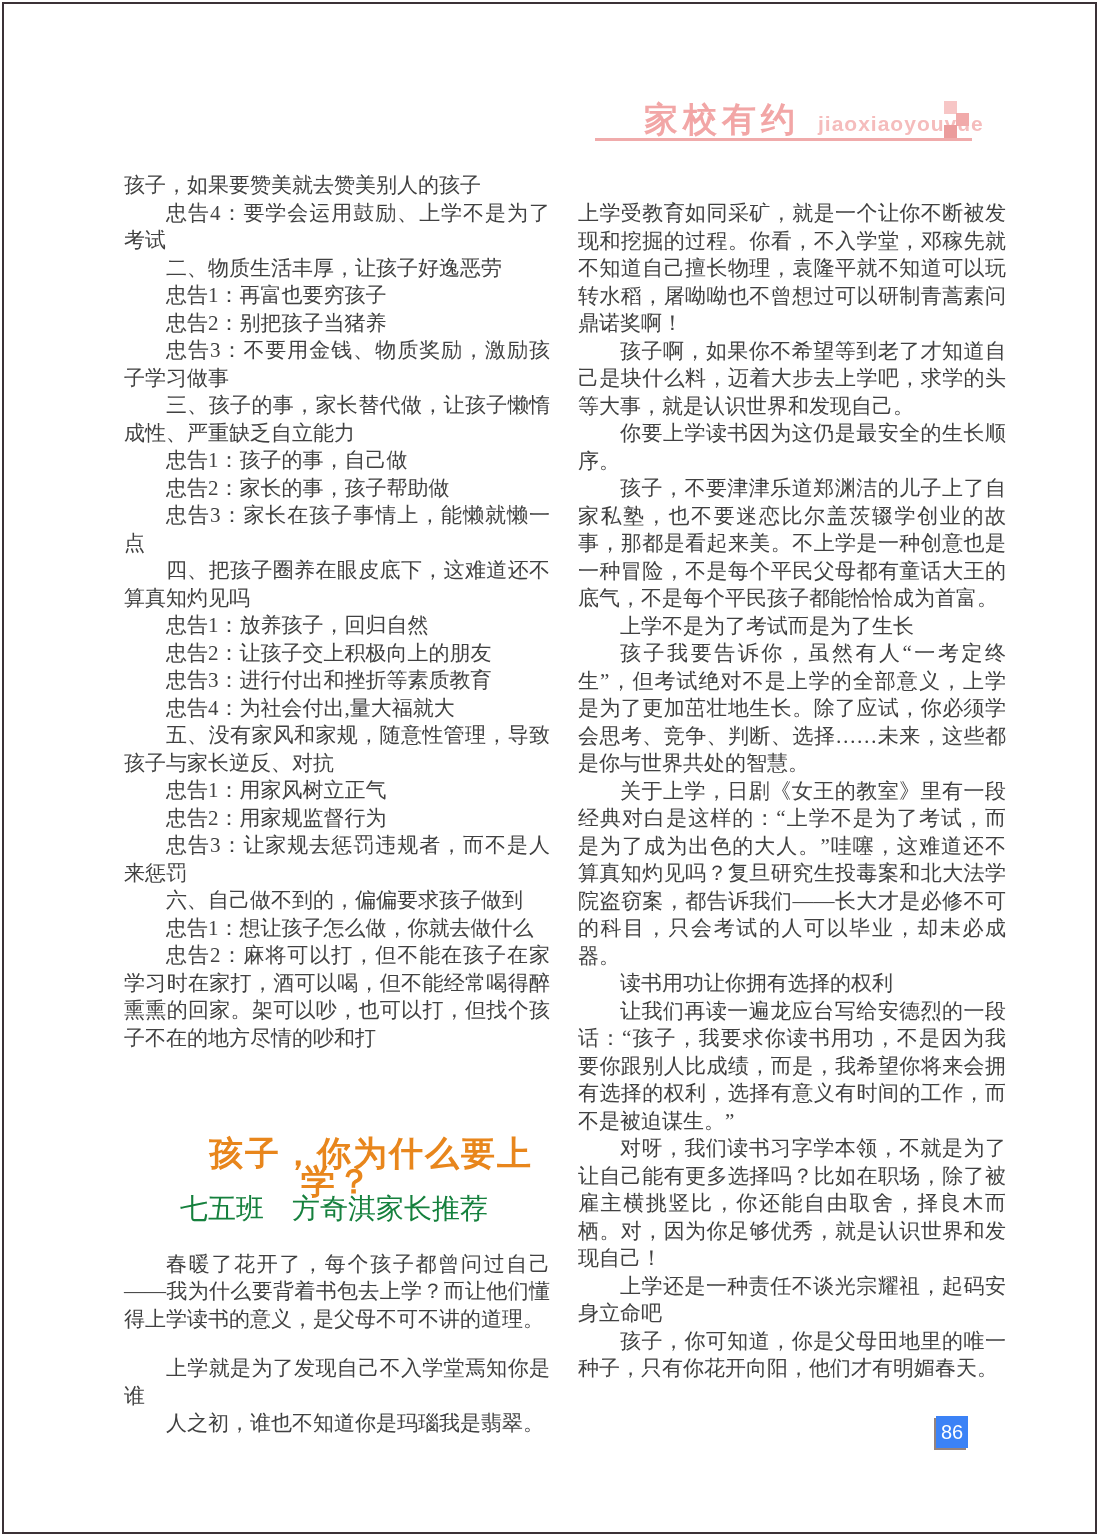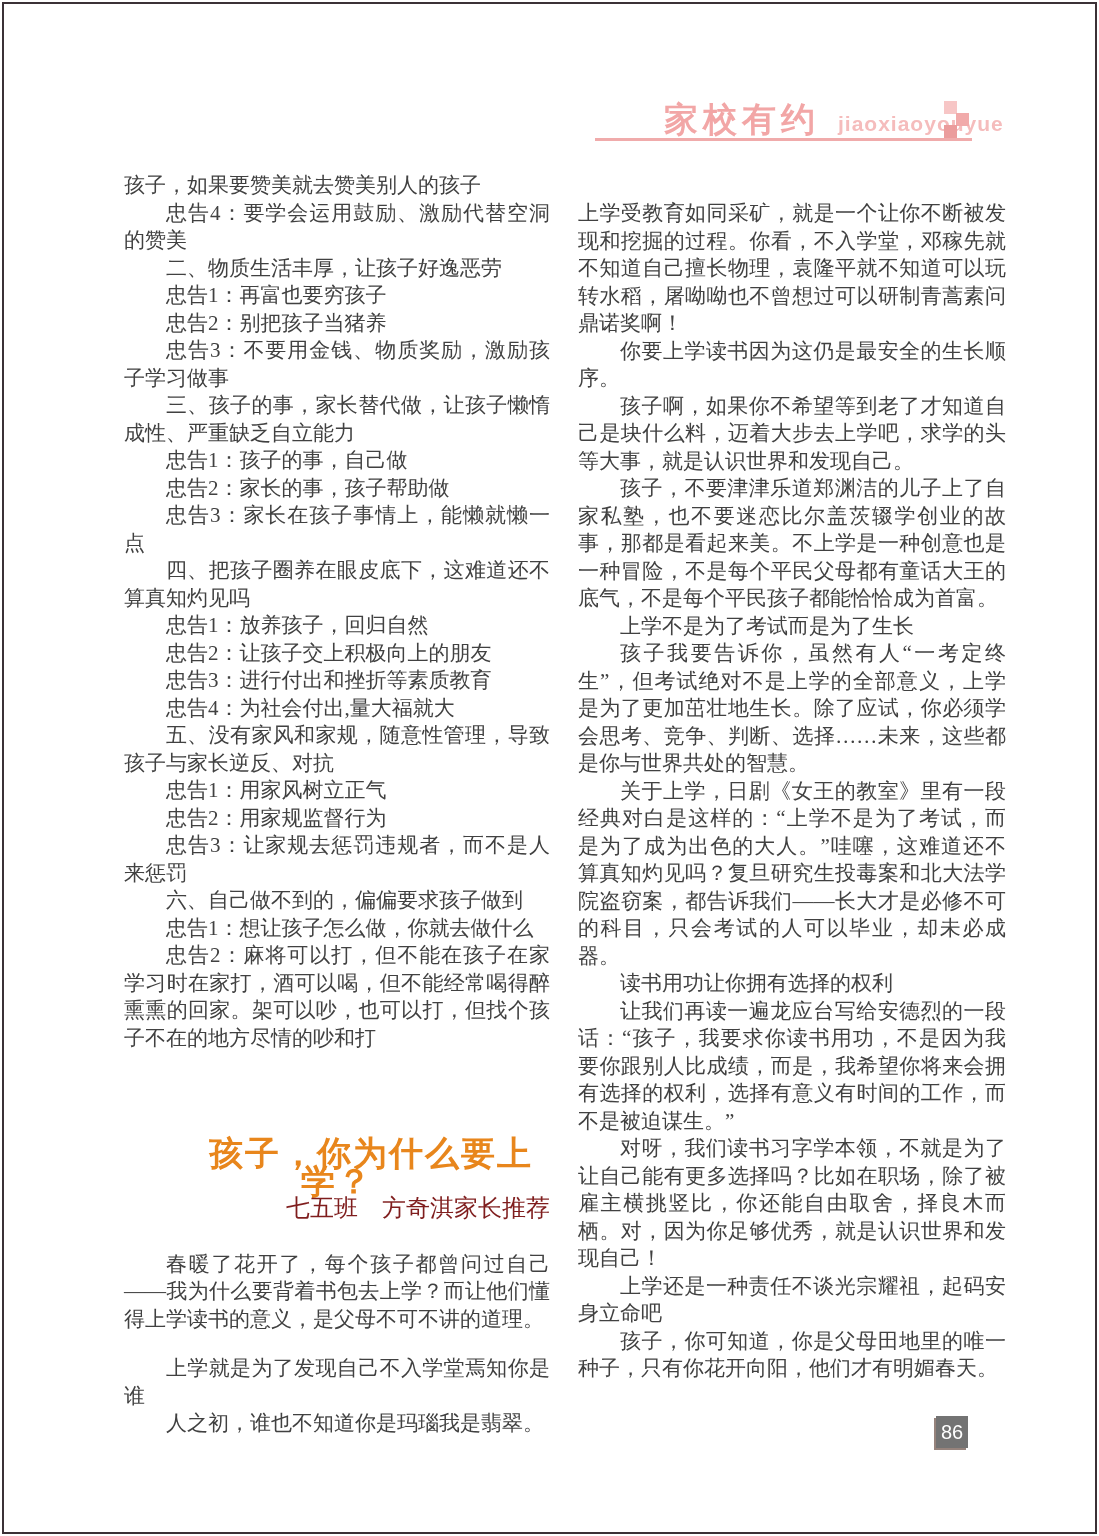--- a/index.html
+++ b/index.html
@@ -15,21 +15,21 @@
     position:absolute;inset:2px;
     border:2px solid #3b3136;
     pointer-events:none;
   }
   
   .header-rule{
     position:absolute;left:595px;top:138px;
     width:377px;height:3px;background:#f0abab;
   }
   .header-text{
-    position:absolute;left:664px;top:97px;
+    position:absolute;left:644px;top:97px;
     display:flex;align-items:baseline;gap:18px;white-space:nowrap;
     font-family:"Liberation Sans","DejaVu Sans",sans-serif;
     text-align:right;
   }
   .header-title{
     font-size:34px;font-weight:bold;letter-spacing:5px;color:#f2a6a6;
   }
   .header-pinyin{
     font-size:21px;font-weight:bold;letter-spacing:1px;color:#f5bcbc;
   }
@@ -49,32 +49,32 @@
   .plist > p:first-child{text-indent:0;}
   
   .article2{margin-top:88px;}
   .article2-title{
     text-align:center;
     font-size:34px;font-weight:bold;letter-spacing:2px;
     color:#e8861c;
     text-indent:0;margin:0;
   }
   .article2-byline{
-    text-align:right;
-    font-size:24px;color:#7f1d1d;
+    text-align:left;
+    font-size:28px;color:#15803d;
     text-indent:0;margin:10px 0 0 0;
   }
   .a2-p1{margin-top:28px !important;}
   .a2-p2{margin-top:22px !important;font-family:Liberation Serif, serif;}
   .a2-p3{margin-top:0;}
   
   .page-badge{
     position:absolute;left:936px;top:1416px;
     width:32px;height:32px;
-    background:#737373;
+    background:#3b82f6;
     color:#ffffff;
     font-family:"Liberation Sans","DejaVu Sans",sans-serif;
     font-size:20px;
     display:flex;align-items:center;justify-content:center;
     box-shadow:-2px 2px 0 #96837c;
   }
 </style>
 </head>
 <body>
 
@@ -87,21 +87,21 @@
     <span class="header-title">家校有约</span>
     <span class="header-pinyin">jiaoxiaoyouyue</span>
   </div>
   <div class="sq sq1"></div>
   <div class="sq sq2"></div>
   <div class="sq sq3"></div>
 
   <div class="col col-left">
     <div class="plist">
         <p>孩子，如果要赞美就去赞美别人的孩子</p>
-        <p>忠告4：要学会运用鼓励、激励代替空洞的赞美</p>
+        <p>忠告4：要学会运用鼓励、上学不是为了考试</p>
         <p>二、物质生活丰厚，让孩子好逸恶劳</p>
         <p>忠告1：再富也要穷孩子</p>
         <p>忠告2：别把孩子当猪养</p>
         <p>忠告3：不要用金钱、物质奖励，激励孩子学习做事</p>
         <p>三、孩子的事，家长替代做，让孩子懒惰成性、严重缺乏自立能力</p>
         <p>忠告1：孩子的事，自己做</p>
         <p>忠告2：家长的事，孩子帮助做</p>
         <p>忠告3：家长在孩子事情上，能懒就懒一点</p>
         <p>四、把孩子圈养在眼皮底下，这难道还不算真知灼见吗</p>
         <p>忠告1：放养孩子，回归自然</p>
@@ -122,22 +122,22 @@
       <p class="article2-byline">七五班　方奇淇家长推荐</p>
       <p class="a2-p1">春暖了花开了，每个孩子都曾问过自己——我为什么要背着书包去上学？而让他们懂得上学读书的意义，是父母不可不讲的道理。</p>
       <p class="a2-p2">上学就是为了发现自己不入学堂焉知你是谁</p>
       <p class="a2-p3">人之初，谁也不知道你是玛瑙我是翡翠。</p>
     </div>
   </div>
 
   <div class="col col-right">
     <div class="plist">
         <p>上学受教育如同采矿，就是一个让你不断被发现和挖掘的过程。你看，不入学堂，邓稼先就不知道自己擅长物理，袁隆平就不知道可以玩转水稻，屠呦呦也不曾想过可以研制青蒿素问鼎诺奖啊！</p>
+        <p>孩子啊，如果你不希望等到老了才知道自己是块什么料，迈着大步去上学吧，求学的头等大事，就是认识世界和发现自己。</p>
         <p>你要上学读书因为这仍是最安全的生长顺序。</p>
-        <p>孩子啊，如果你不希望等到老了才知道自己是块什么料，迈着大步去上学吧，求学的头等大事，就是认识世界和发现自己。</p>
         <p>孩子，不要津津乐道郑渊洁的儿子上了自家私塾，也不要迷恋比尔盖茨辍学创业的故事，那都是看起来美。不上学是一种创意也是一种冒险，不是每个平民父母都有童话大王的底气，不是每个平民孩子都能恰恰成为首富。</p>
         <p>上学不是为了考试而是为了生长</p>
         <p>孩子我要告诉你，虽然有人“一考定终生”，但考试绝对不是上学的全部意义，上学是为了更加茁壮地生长。除了应试，你必须学会思考、竞争、判断、选择……未来，这些都是你与世界共处的智慧。</p>
         <p>关于上学，日剧《女王的教室》里有一段经典对白是这样的：“上学不是为了考试，而是为了成为出色的大人。”哇噻，这难道还不算真知灼见吗？复旦研究生投毒案和北大法学院盗窃案，都告诉我们——长大才是必修不可的科目，只会考试的人可以毕业，却未必成器。</p>
         <p>读书用功让你拥有选择的权利</p>
         <p>让我们再读一遍龙应台写给安德烈的一段话：“孩子，我要求你读书用功，不是因为我要你跟别人比成绩，而是，我希望你将来会拥有选择的权利，选择有意义有时间的工作，而不是被迫谋生。”</p>
         <p>对呀，我们读书习字学本领，不就是为了让自己能有更多选择吗？比如在职场，除了被雇主横挑竖比，你还能自由取舍，择良木而栖。对，因为你足够优秀，就是认识世界和发现自己！</p>
         <p>上学还是一种责任不谈光宗耀祖，起码安身立命吧</p>
         <p>孩子，你可知道，你是父母田地里的唯一种子，只有你花开向阳，他们才有明媚春天。</p>
       </div>

